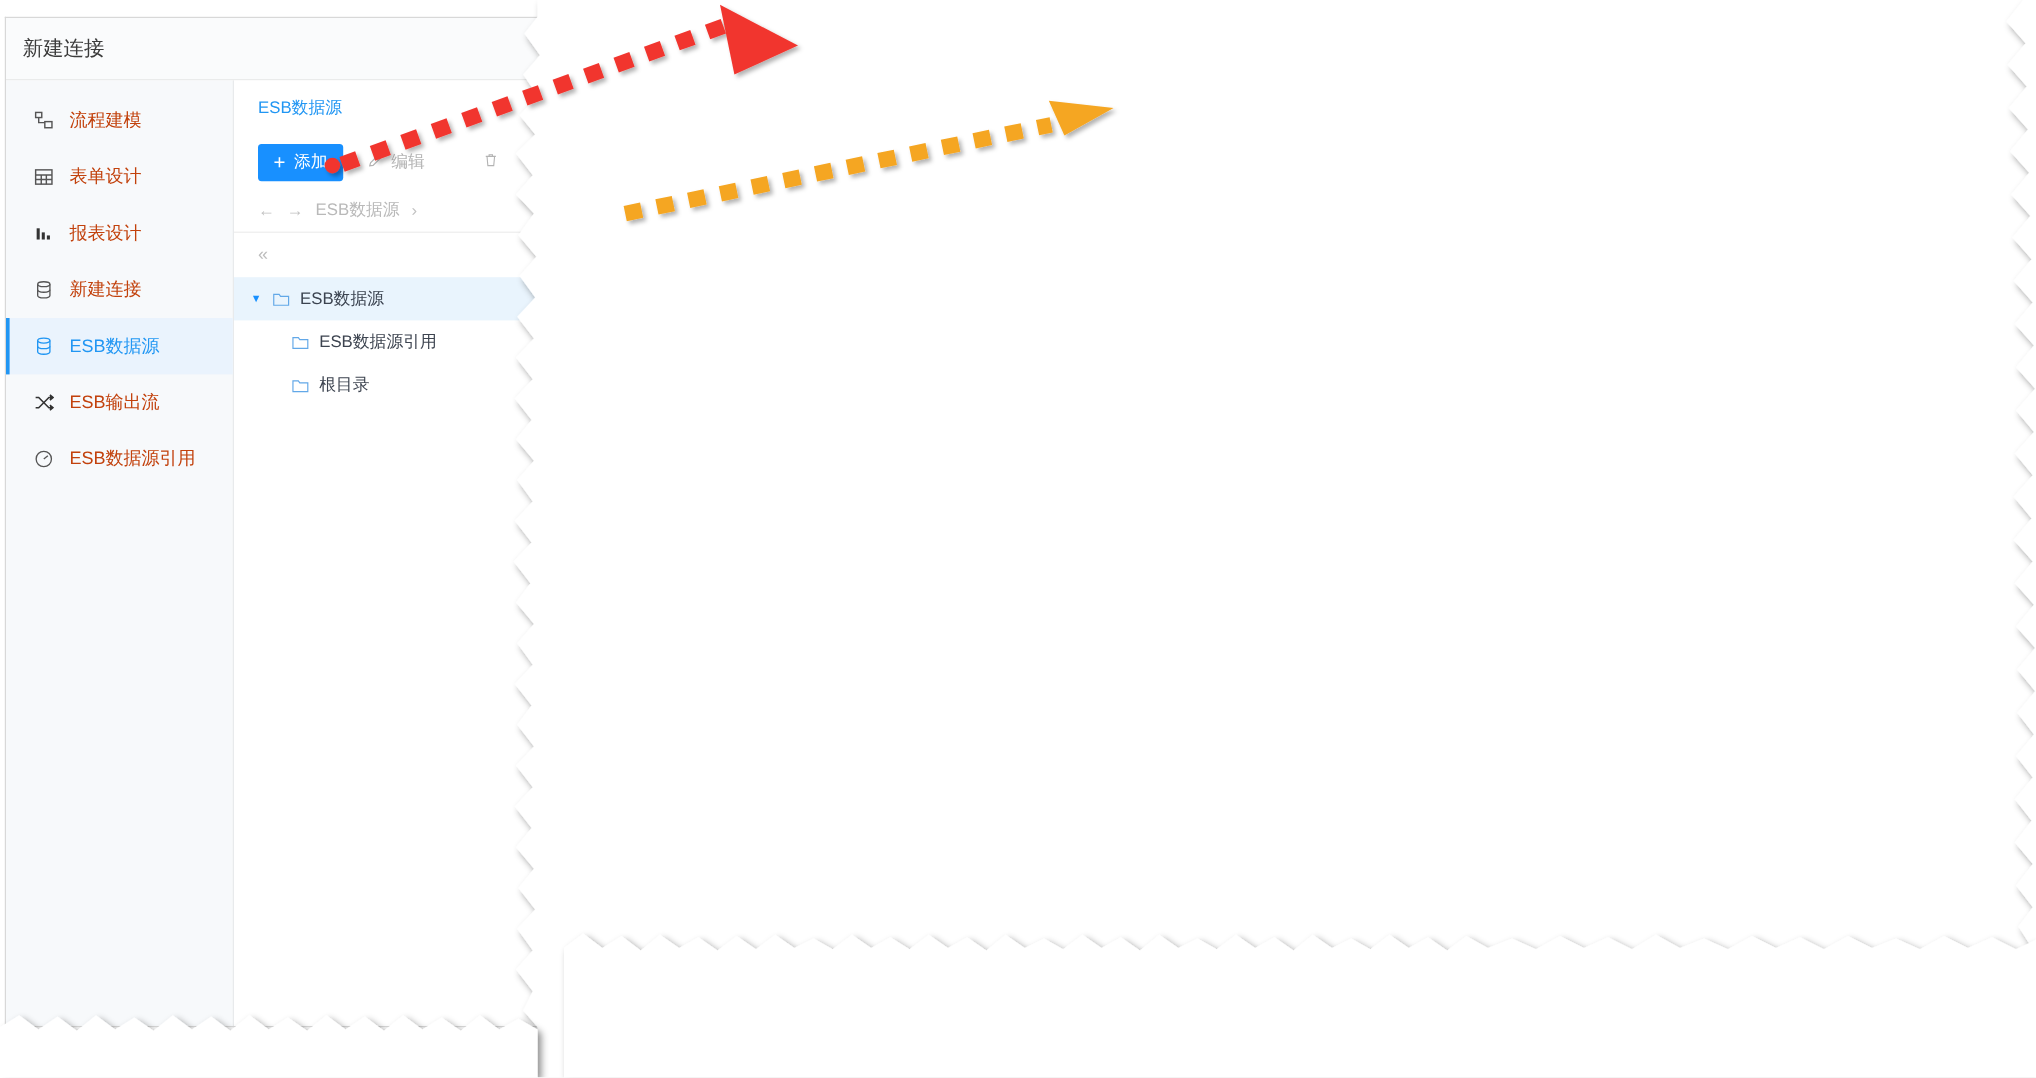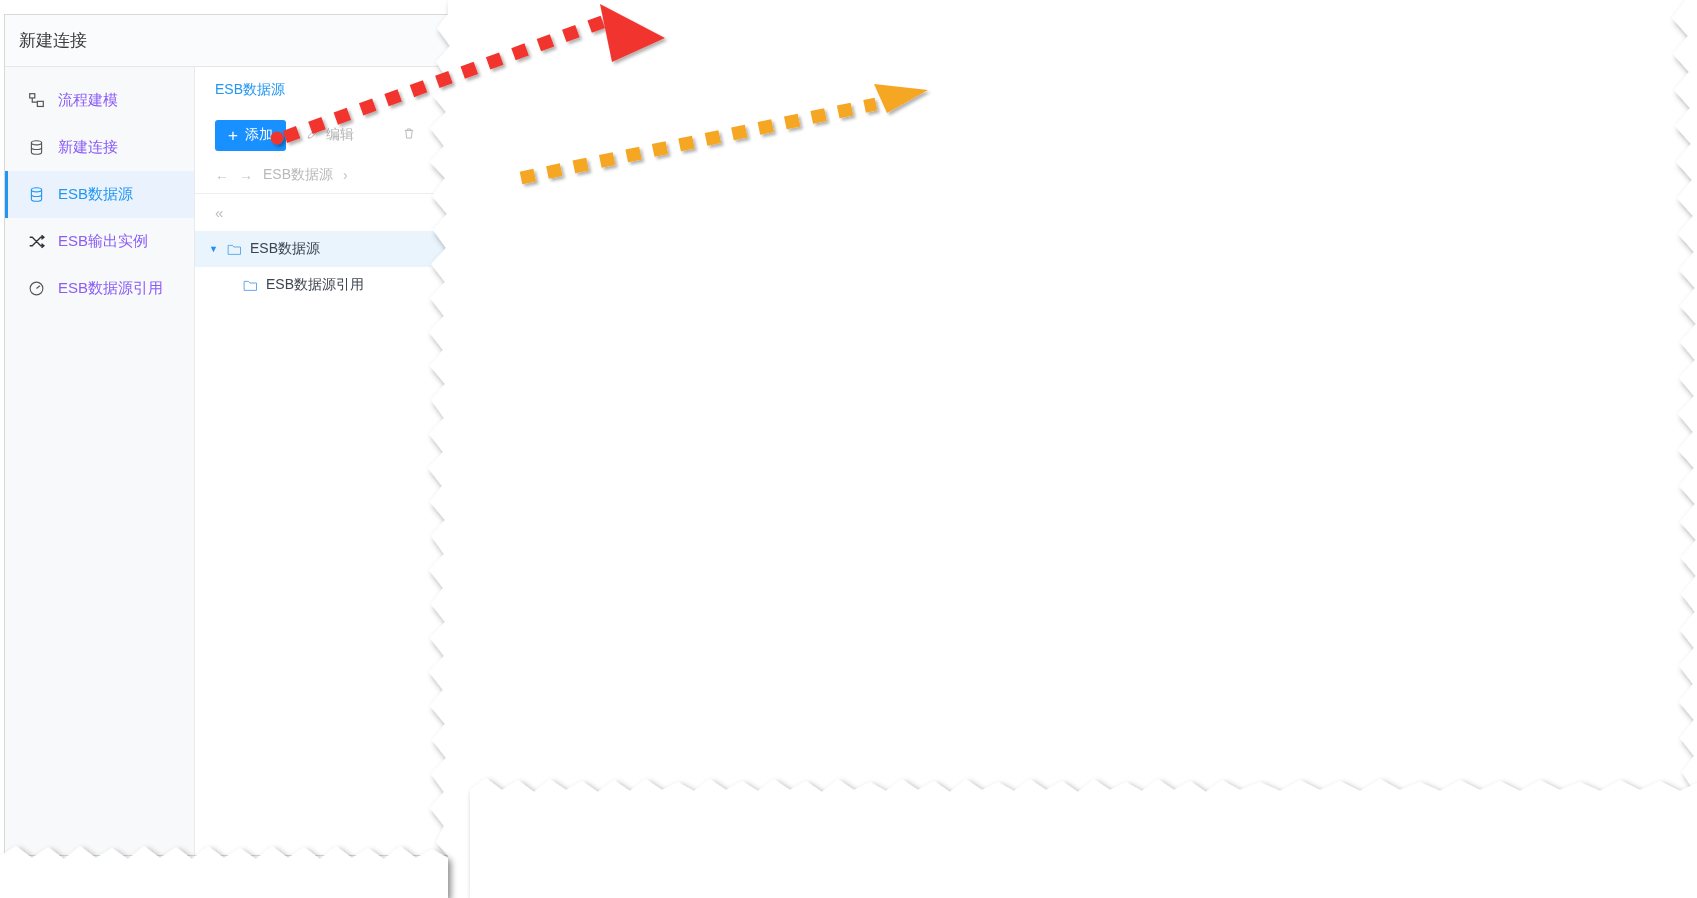--- a/index.html
+++ b/index.html
@@ -28,21 +28,21 @@
     font-size: 17px; color: #3b3b3b;
   }
   .bw-body { display: flex; height: calc(100% - 52px); }
   .bw-sidebar {
     width: 190px; background: #f7f9fb; border-right: 1px solid #e8eaec;
     padding-top: 10px;
   }
   .side-item {
     height: 47px; display: flex; align-items: center;
     padding-left: 22px; gap: 13px;
-    font-size: 15px; color: #8b5cf6; cursor: pointer; position: relative;
+    font-size: 15px; color: #c2410c; cursor: pointer; position: relative;
   }
   .side-item.active {
     background: #eaf3fd; color: #2196f3;
   }
   .side-item.active::before {
     content: ""; position: absolute; left: 0; top: 0; bottom: 0; width: 3px;
     background: #2196f3;
   }
   .side-item .ico { width: 18px; height: 18px; display:inline-flex; align-items:center; justify-content:center; }
   .side-item .ico svg { display:block; }
@@ -241,21 +241,40 @@
           <span class="ico">
             <svg width="17" height="17" viewBox="0 0 20 20" fill="none" stroke="#555" stroke-width="1.4">
               <rect x="2" y="2" width="6" height="5"></rect>
                 <rect x="11" y="11" width="7" height="6"></rect>
               <path d="M5 7v5h6"></path>
             </svg>
           </span>
           <span>流程建模</span>
         </div>
 
-
+        <div class="side-item">
+          <span class="ico">
+            <svg width="17" height="17" viewBox="0 0 20 20" fill="none" stroke="#555" stroke-width="1.4">
+              <rect x="2" y="3" width="16" height="14"></rect>
+                <path d="M2 8h16M2 12.5h16M7.5 8v9M12.5 8v9"></path>
+            </svg>
+          </span>
+          <span>表单设计</span>
+        </div>
+
+        <div class="side-item">
+          <span class="ico">
+            <svg width="17" height="17" viewBox="0 0 20 20" fill="#333">
+              <rect x="3" y="5" width="3" height="11"></rect>
+                <rect x="8" y="9" width="3" height="7"></rect>
+              <rect x="13" y="12" width="3" height="4"></rect>
+            </svg>
+          </span>
+          <span>报表设计</span>
+        </div>
 
         <div class="side-item">
           <span class="ico">
             <svg width="17" height="17" viewBox="0 0 20 20" fill="none" stroke="#555" stroke-width="1.3">
               <ellipse cx="10" cy="4.5" rx="6" ry="2.4"></ellipse>
                 <path d="M4 4.5v11c0 1.3 2.7 2.4 6 2.4s6-1.1 6-2.4v-11"></path>
               <path d="M4 10c0 1.3 2.7 2.4 6 2.4s6-1.1 6-2.4"></path>
             </svg>
           </span>
           <span>新建连接</span>
@@ -273,21 +292,21 @@
           <span>ESB数据源</span>
         </div>
 
         <div class="side-item">
           <span class="ico">
             <svg width="17" height="17" viewBox="0 0 20 20" fill="none" stroke="#333" stroke-width="1.5">
               <path d="M2 5h3l10 10h3M2 15h3l10-10h3"></path>
                 <path d="M16 2.5l3 2.5-3 2.5M16 12.5l3 2.5-3 2.5" fill="#333"></path>
             </svg>
           </span>
-          <span>ESB输出实例</span>
+          <span>ESB输出流</span>
         </div>
 
         <div class="side-item">
           <span class="ico">
             <svg width="17" height="17" viewBox="0 0 20 20" fill="none" stroke="#555" stroke-width="1.3">
               <circle cx="10" cy="10" r="7.5"></circle>
                 <path d="M10 10l4-3.2"></path>
             </svg>
           </span>
           <span>ESB数据源引用</span>
@@ -340,20 +359,28 @@
             </span>
             <span>ESB数据源</span>
           </div>
           <div class="tree-row lvl1">
             <span class="folder">
               <svg width="15" height="13" viewBox="0 0 20 17" fill="none" stroke="#62a8e8" stroke-width="1.3">
                 <path d="M1.5 15V3h6l1.6 2.2H18V15z"></path>
               </svg>
             </span>
             <span>ESB数据源引用</span>
+          </div>
+          <div class="tree-row lvl1">
+            <span class="folder">
+              <svg width="15" height="13" viewBox="0 0 20 17" fill="none" stroke="#62a8e8" stroke-width="1.3">
+                <path d="M1.5 15V3h6l1.6 2.2H18V15z"></path>
+              </svg>
+            </span>
+            <span>根目录</span>
           </div>
         </div>
       </div>
     </div>
   </div>
 
   <div class="front-window">
     <div class="fw-header">
       <div class="fw-title">新文件</div>
       <div class="fw-actions">

